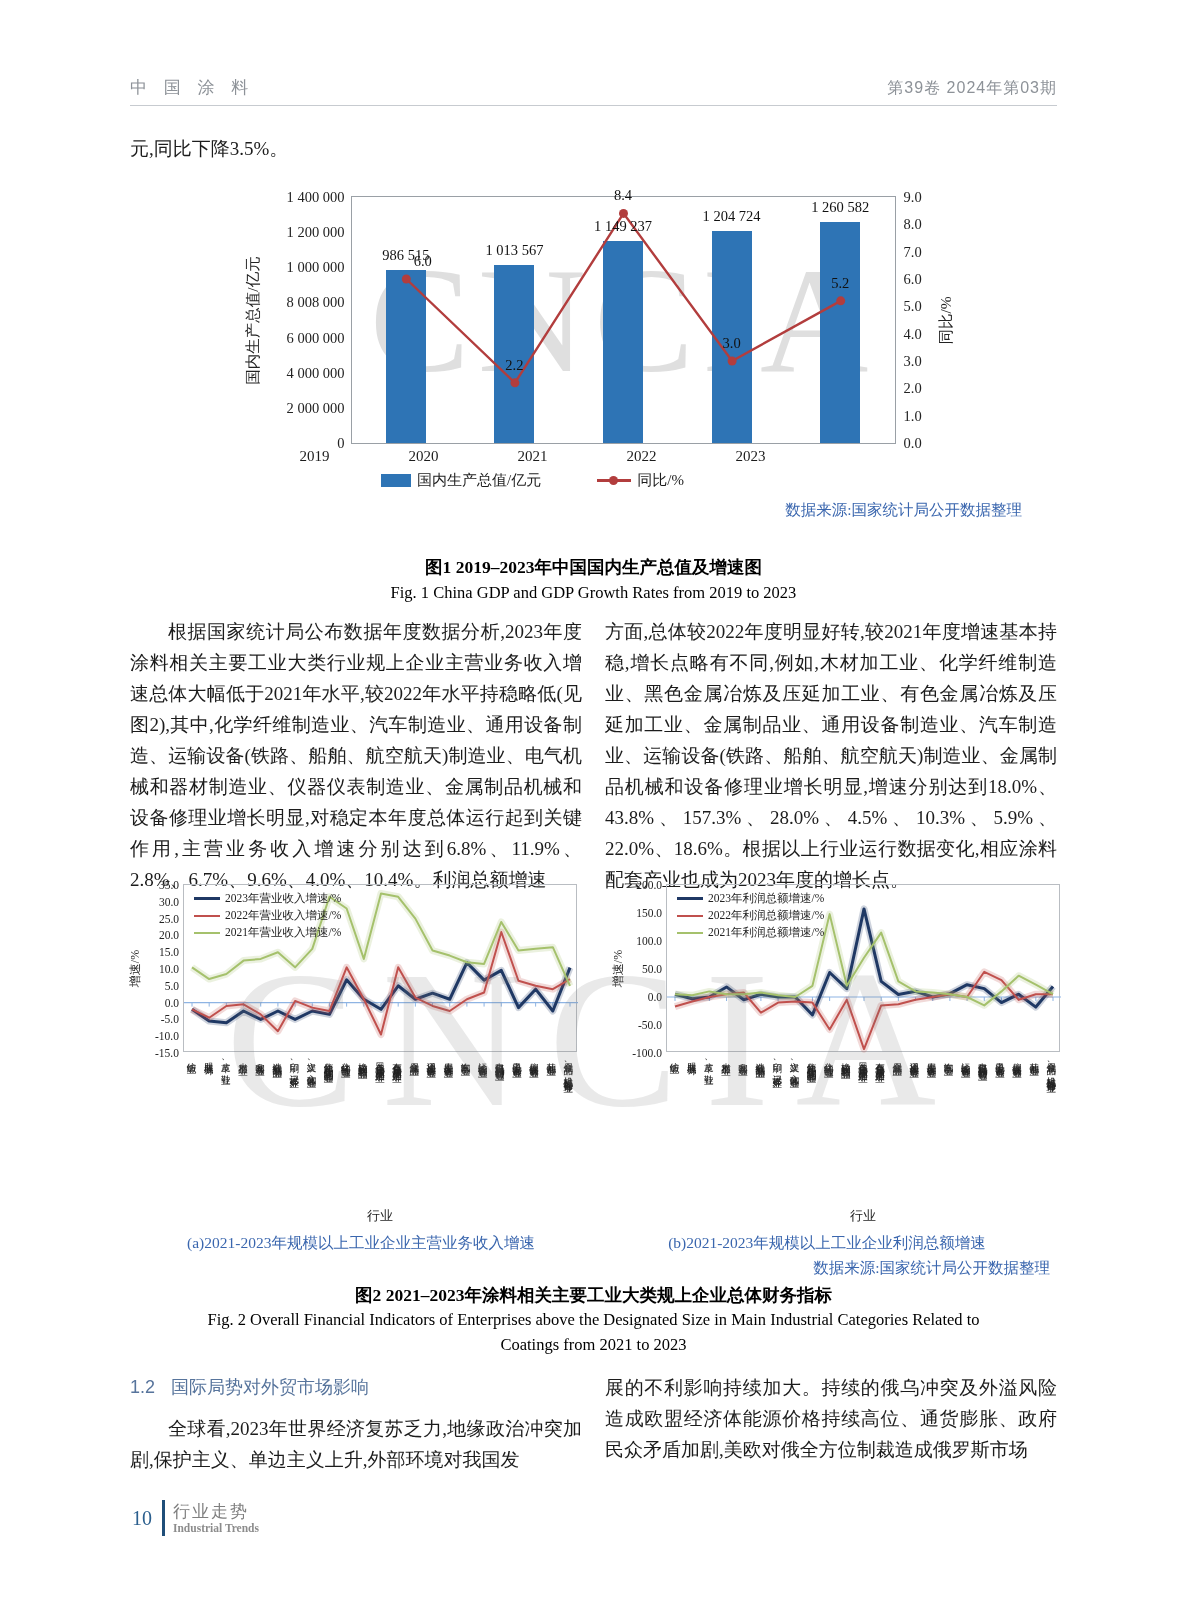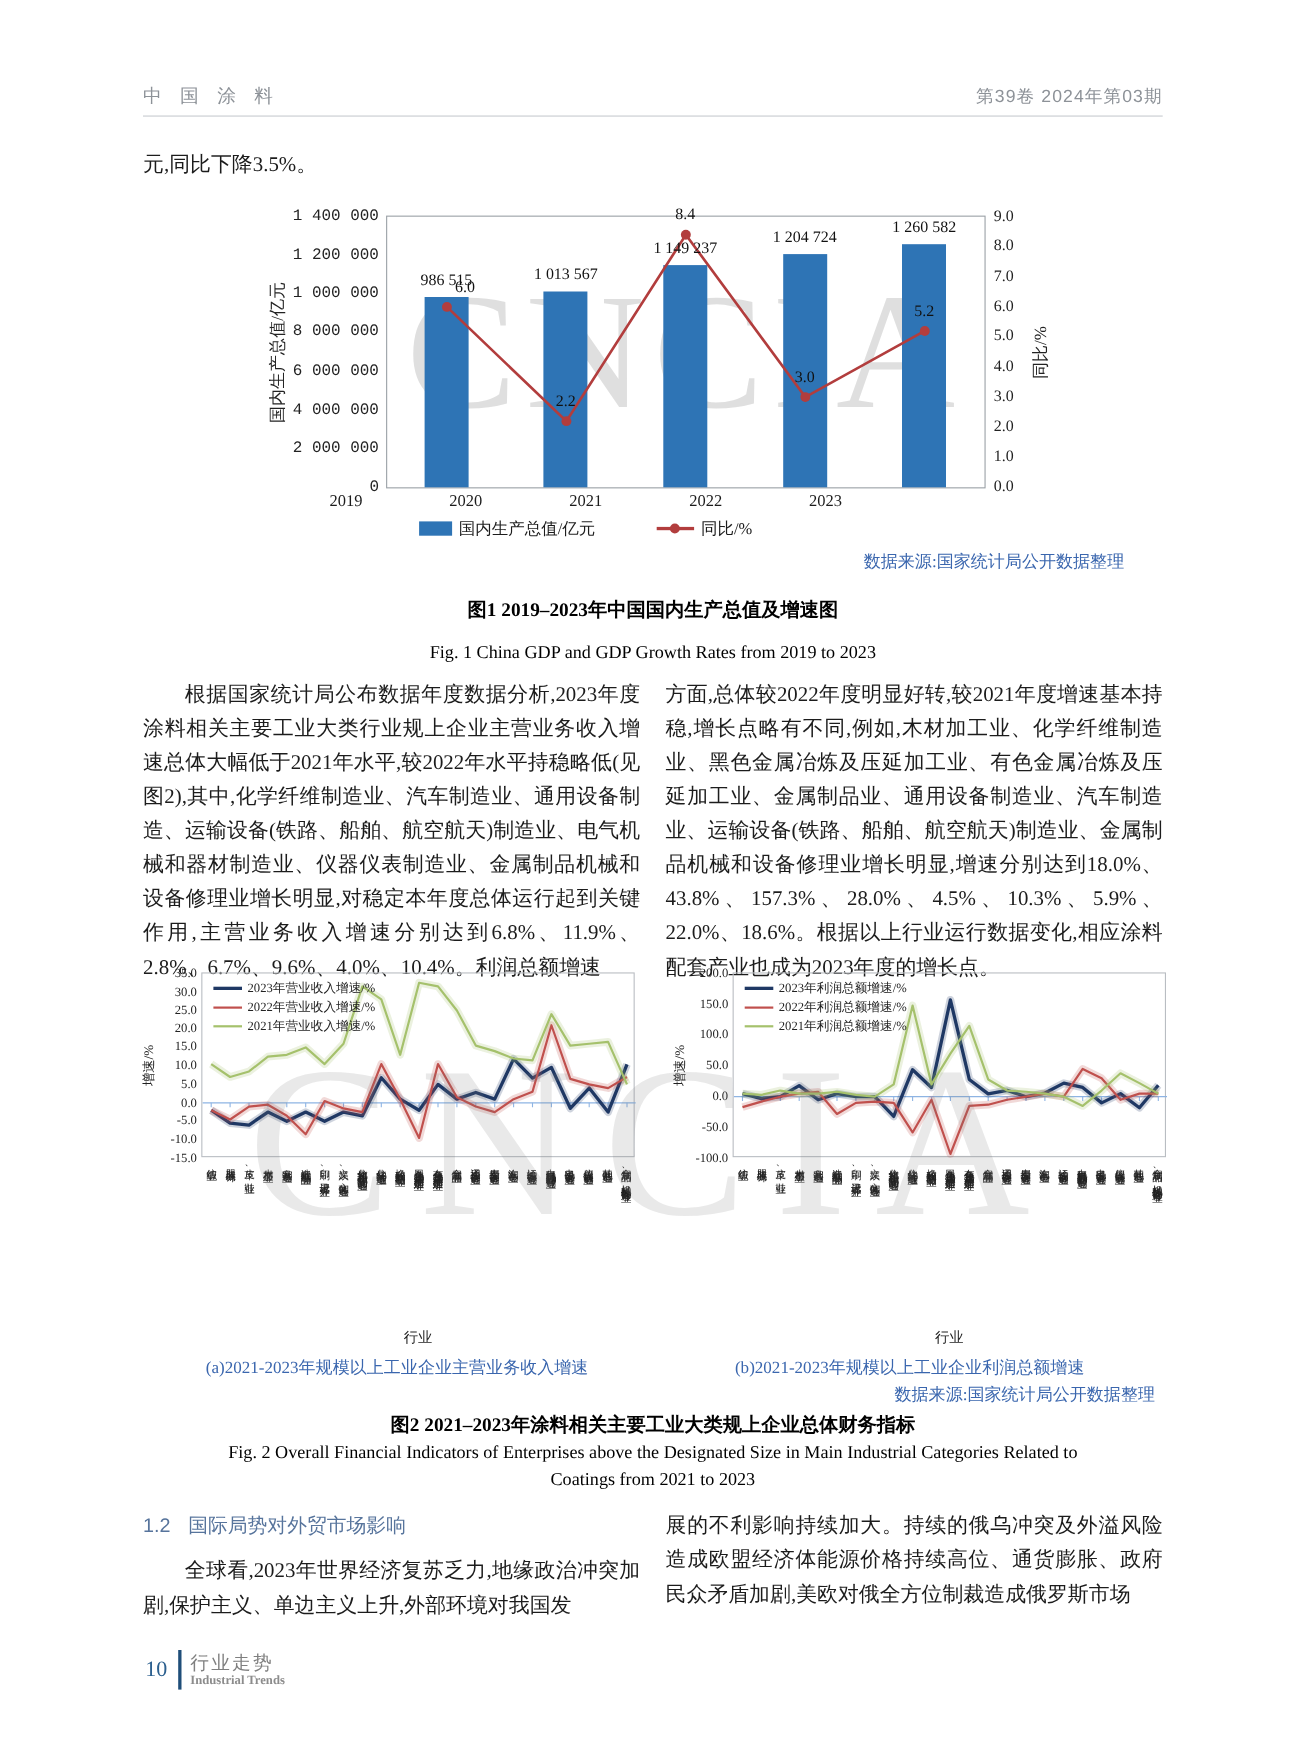--- a/index.html
+++ b/index.html
@@ -21,21 +21,21 @@
 
   
   .fig1 { position:absolute; top:196px; left:150px; width:900px; }
   .f1-row { display:flex; align-items:center; justify-content:center; }
   .vwrap { width:26px; display:flex; align-items:center; justify-content:center; align-self:stretch; }
   .vlabel { transform:rotate(-90deg); white-space:nowrap; font-size:15.5px; color:#222; }
   .f1-ticks { position:relative; align-self:flex-start; height:248px; font-size:14.5px; color:#222; }
   .f1-ticks.l { width:84px; }
   .f1-ticks.r { width:38px; }
   .f1-tick { position:absolute; transform:translateY(-50%); white-space:nowrap; }
-  .f1-ticks.l .f1-tick { right:6px;font-family:Liberation Mono, monospace; }
+  .f1-ticks.l .f1-tick { right:6px; }
   .f1-ticks.r .f1-tick { left:8px; }
   .f1-plot { position:relative; width:545px; height:248px; border:1px solid #9aa0a6; background:#fff; }
   .f1-bar { position:absolute; bottom:0; width:40px; background:#2e74b5; z-index:2; }
   .f1-wm { position:absolute; inset:0; display:flex; align-items:center; justify-content:center;
            font-size:150px; letter-spacing:8px; color:rgba(140,140,140,.28);
            font-family:"Liberation Serif",serif; z-index:1; user-select:none; }
   .f1-svg { position:absolute; left:0; bottom:0; z-index:3; overflow:visible; }
   .f1-blabel { position:absolute; width:120px; text-align:center; font-size:14.5px; color:#111; z-index:4; white-space:nowrap; }
   .f1-llabel { position:absolute; font-size:14.5px; color:#111; z-index:5; transform:translateX(-50%); }
   .f1-xticks { display:flex; width:545px; margin-left:110px; }
@@ -106,21 +106,21 @@
 
   <div class="fig1">
     <div class="f1-row">
       <div class="vwrap">
           <span class="vlabel">国内生产总值/亿元</span>
         </div>
       <div class="f1-ticks l" id="f1-ticks-l">
           <div class="f1-tick" style="top: 1px;">1 400 000</div>
           <div class="f1-tick" style="top: 36.1429px;">1 200 000</div>
           <div class="f1-tick" style="top: 71.2857px;">1 000 000</div>
-          <div class="f1-tick" style="top: 106.429px;">8 000 000</div>
+          <div class="f1-tick" style="top: 106.429px;">8 008 000</div>
           <div class="f1-tick" style="top: 141.571px;">6 000 000</div>
           <div class="f1-tick" style="top: 176.714px;">4 000 000</div>
           <div class="f1-tick" style="top: 211.857px;">2 000 000</div>
           <div class="f1-tick" style="top: 247px;">0</div>
         </div>
       <div class="f1-plot" id="f1-plot">
         <div class="f1-wm">CNCIA</div>
       <div class="f1-bar" style="left: 34.3px; height: 173.345px;"></div>
           <div class="f1-blabel" style="left: -5.7px; bottom: 179.345px;">986 515</div>
           <div class="f1-bar" style="left: 142.9px; height: 178.098px;"></div>
@@ -174,21 +174,21 @@
           <span>国内生产总值/亿元</span>
         </span>
         <span class="item">
           <span class="sw-line"></span>
           <span>同比/%</span>
         </span>
       </div>
     <div class="f1-source">数据来源:国家统计局公开数据整理</div>
   </div>
 
-  <div class="cap-cn" style="top:542px;">图1   2019–2023年中国国内生产总值及增速图</div>
+  <div class="cap-cn" style="top:555px;">图1   2019–2023年中国国内生产总值及增速图</div>
   <div class="cap-en" style="top:583px;">Fig. 1   China GDP and GDP Growth Rates from 2019 to 2023</div>
 
   <div class="cols" style="top:616px;">
     <div class="col indent">根据国家统计局公布数据年度数据分析,2023年度涂料相关主要工业大类行业规上企业主营业务收入增速总体大幅低于2021年水平,较2022年水平持稳略低(见图2),其中,化学纤维制造业、汽车制造业、通用设备制造、运输设备(铁路、船舶、航空航天)制造业、电气机械和器材制造业、仪器仪表制造业、金属制品机械和设备修理业增长明显,对稳定本年度总体运行起到关键作用,主营业务收入增速分别达到6.8%、11.9%、2.8%、6.7%、9.6%、4.0%、10.4%。利润总额增速</div>
     <div class="col">方面,总体较2022年度明显好转,较2021年度增速基本持稳,增长点略有不同,例如,木材加工业、化学纤维制造业、黑色金属冶炼及压延加工业、有色金属冶炼及压延加工业、金属制品业、通用设备制造业、汽车制造业、运输设备(铁路、船舶、航空航天)制造业、金属制品机械和设备修理业增长明显,增速分别达到18.0%、43.8%、157.3%、28.0%、4.5%、10.3%、5.9%、22.0%、18.6%。根据以上行业运行数据变化,相应涂料配套产业也成为2023年度的增长点。</div>
   </div>
 
   <div class="fig2">
     <div class="fig2-row" id="fig2-row">
       <div class="lchart" id="chart-a">

